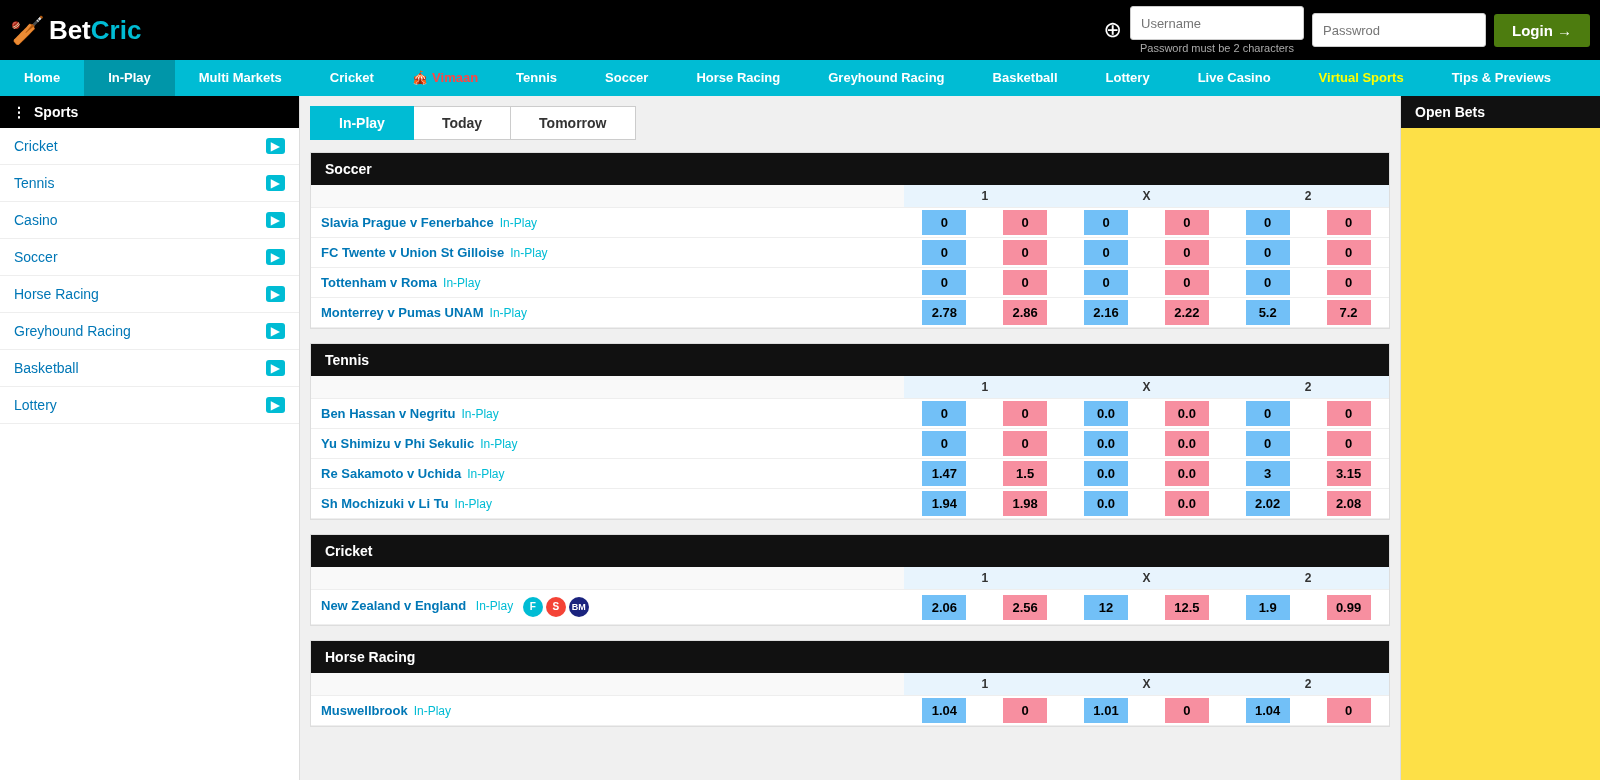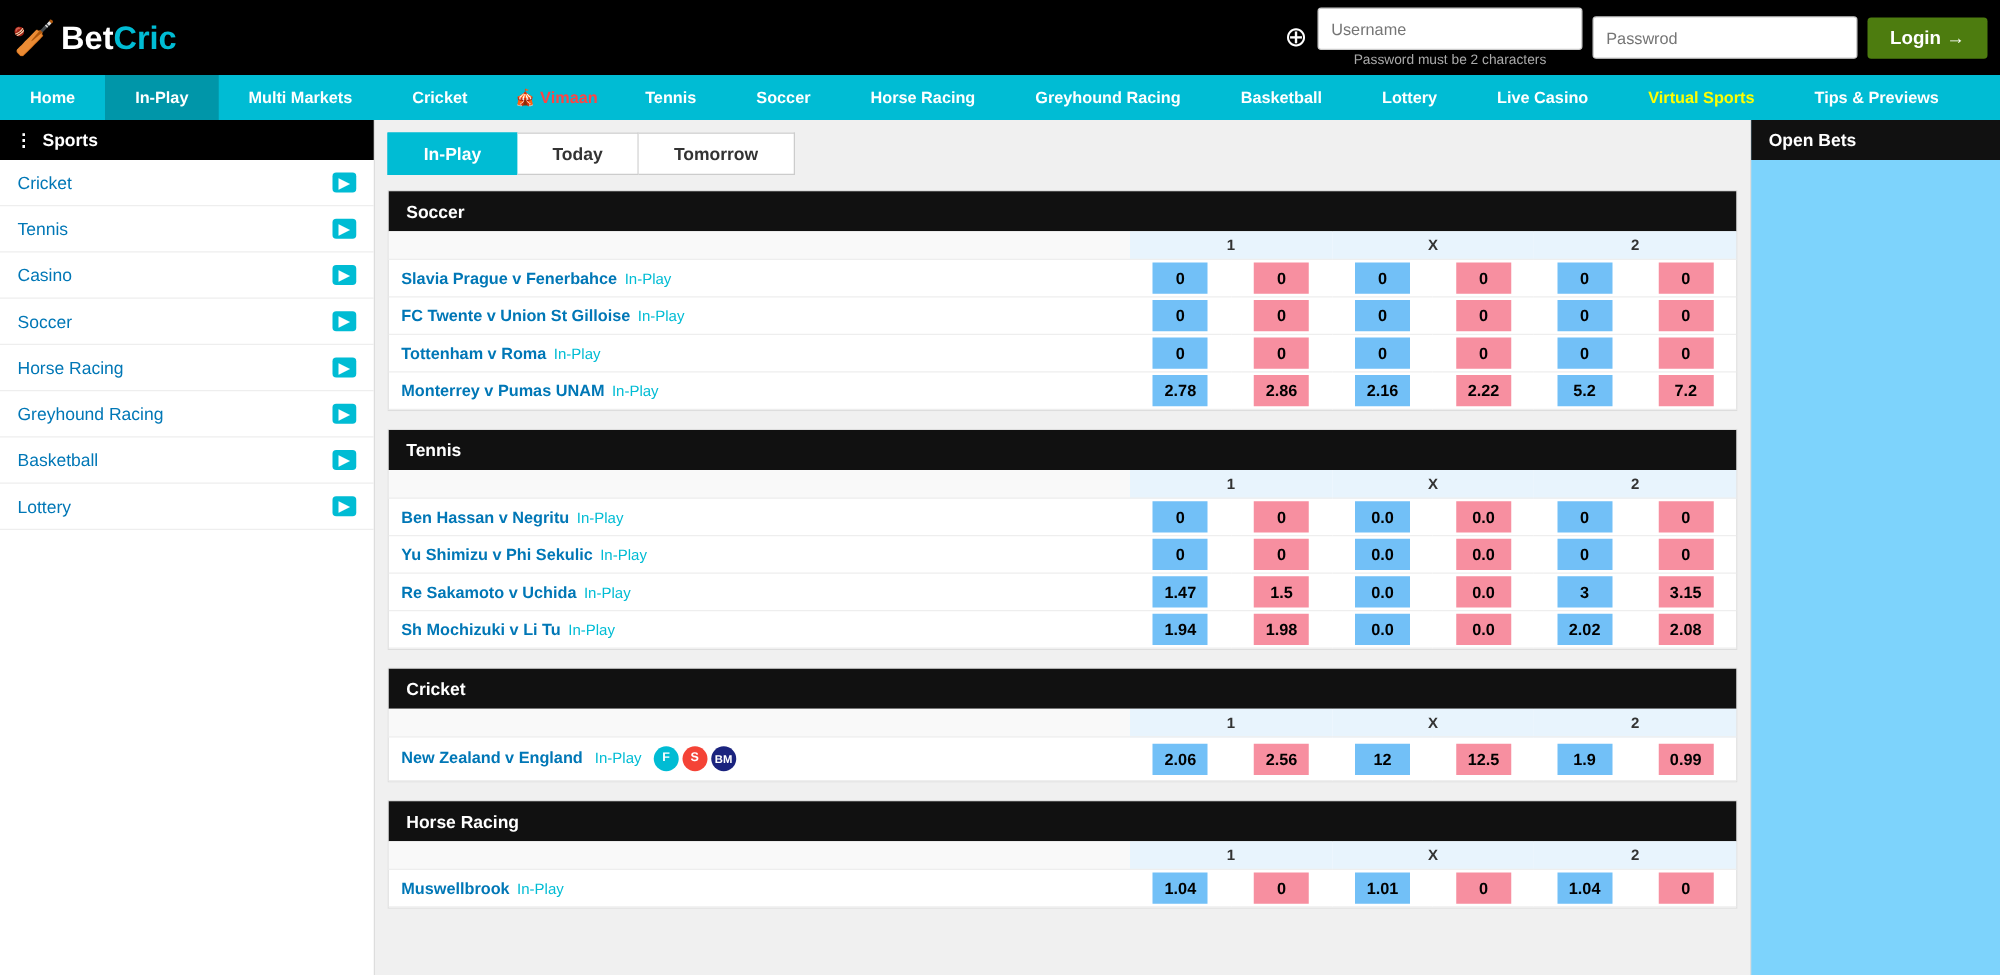--- a/index.html
+++ b/index.html
@@ -6,21 +6,21 @@
     body { font-family: Arial, sans-serif; background: #f0f0f0; font-size: 13px; }
 
     
     .top-nav { background: #000; display: flex; align-items: center; padding: 0 10px; height: 60px; }
     .logo { color: #fff; font-size: 26px; font-weight: bold; display: flex; align-items: center; gap: 4px; }
     .logo-icon { color: #00bcd4; font-size: 28px; }
     .logo span.bet { color: #fff; }
     .logo span.cric { color: #00bcd4; }
     .top-nav-right { display: flex; align-items: center; gap: 8px; margin-left: auto; }
     .search-icon-wrap { color: #fff; font-size: 22px; cursor: pointer; }
-    .top-input { padding: 6px 10px; border: 1px solid #ccc; border-radius: 3px; height: 34px; font-size: 13px; width: 212px; }
+    .top-input { padding: 6px 10px; border: 1px solid #ccc; border-radius: 3px; height: 34px; font-size: 13px; width: 174px; }
     .login-btn { background: #4d7c0f; color: #fff; border: none; padding: 8px 18px; border-radius: 3px; font-size: 15px; font-weight: bold; cursor: pointer; display: flex; align-items: center; gap: 6px; }
     .pwd-note { color: #aaa; font-size: 11px; text-align: center; }
 
     
     .main-nav { background: #00bcd4; display: flex; align-items: center; height: 36px; }
     .main-nav a { color: #fff; text-decoration: none; padding: 0 24px; font-size: 13px; font-weight: bold; line-height: 36px; display: block; white-space: nowrap; }
 
     
     .layout { display: flex; min-height: calc(100vh - 96px); }
 
@@ -55,21 +55,21 @@
     .odds-lay { background: #f78fa0; color: #000; }
 
     
     .cricket-icons { display: inline-flex; gap: 3px; margin: 0 6px; vertical-align: middle; }
     .icon-badge { display: inline-block; width: 20px; height: 20px; border-radius: 50%; font-size: 10px; font-weight: bold; color: #fff; text-align: center; line-height: 20px; }
     .icon-f { background: #00bcd4; }
     .icon-s { background: #f44336; }
     .icon-bm { background: #1a237e; font-size: 9px; }
 
     
-    .right-panel { width: 200px; background: #7dd3fc; border-left: 1px solid #ddd; flex-shrink: 0; }
+    .right-panel { width: 200px; background: #fde047; border-left: 1px solid #ddd; flex-shrink: 0; }
     .open-bets-header { background: #111; color: #fff; padding: 8px 14px; font-size: 14px; font-weight: bold; }
 
     .col-header-row { }
   </style>
 </head>
 <body>
 
 <div class="top-nav">
   <div class="logo">
     <span class="logo-icon">🏏</span>

